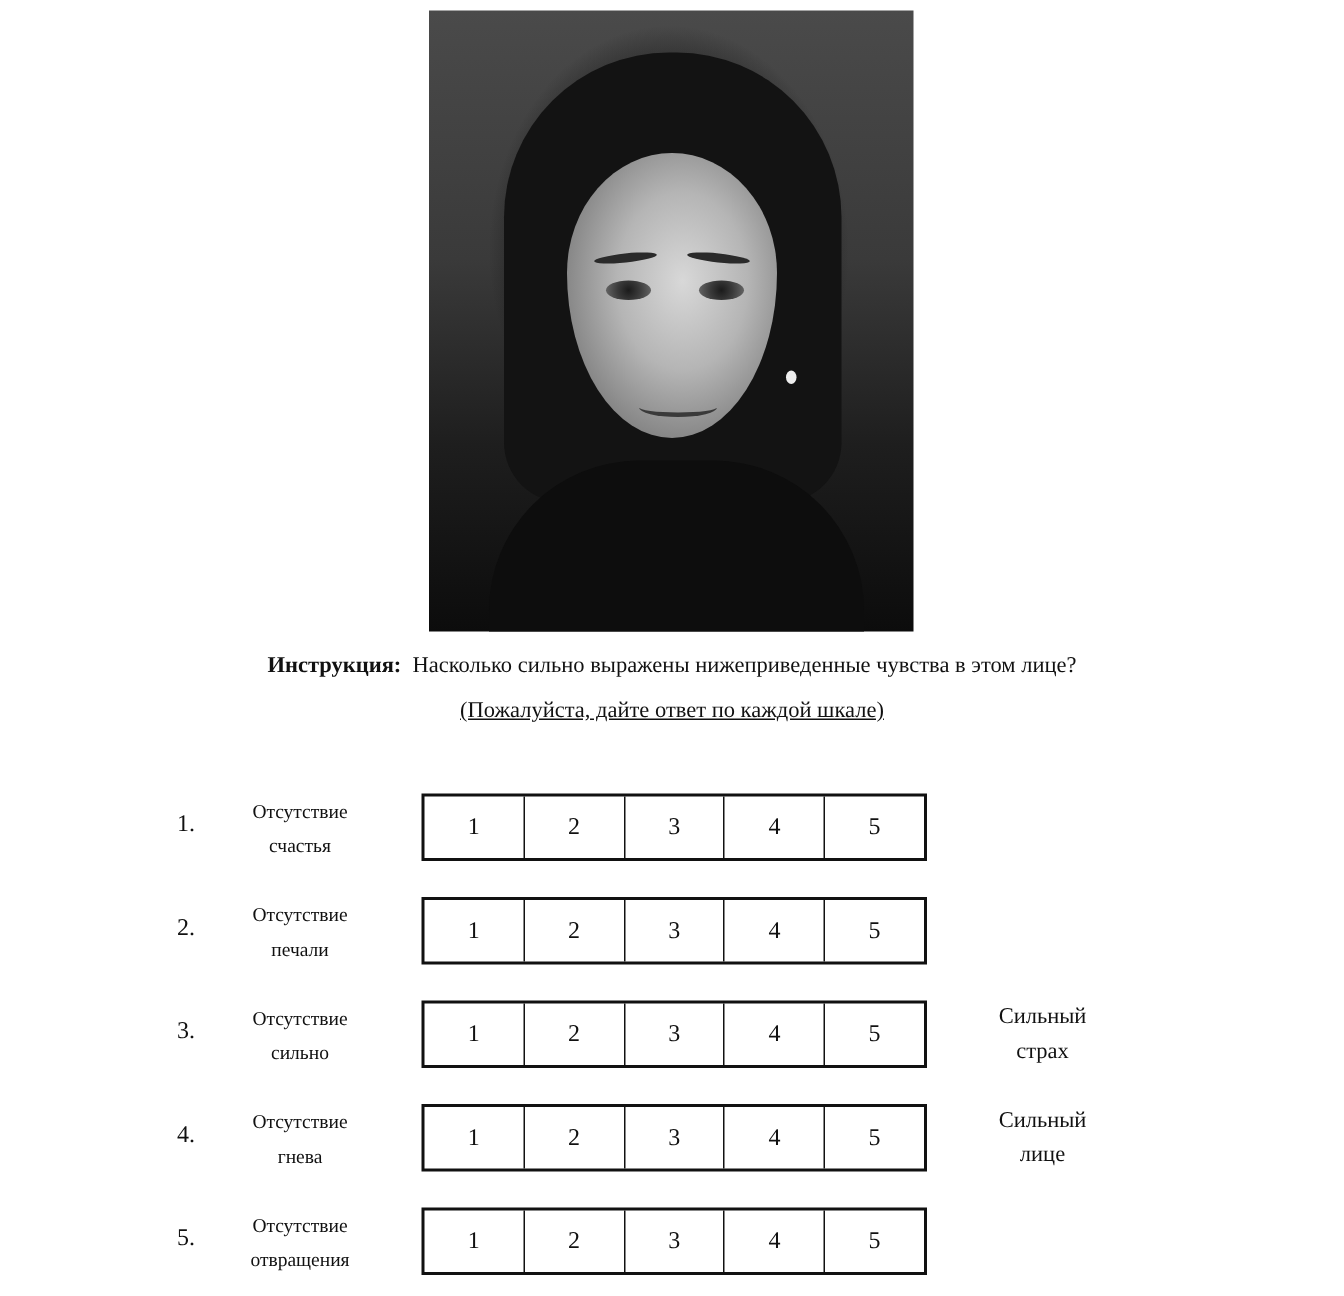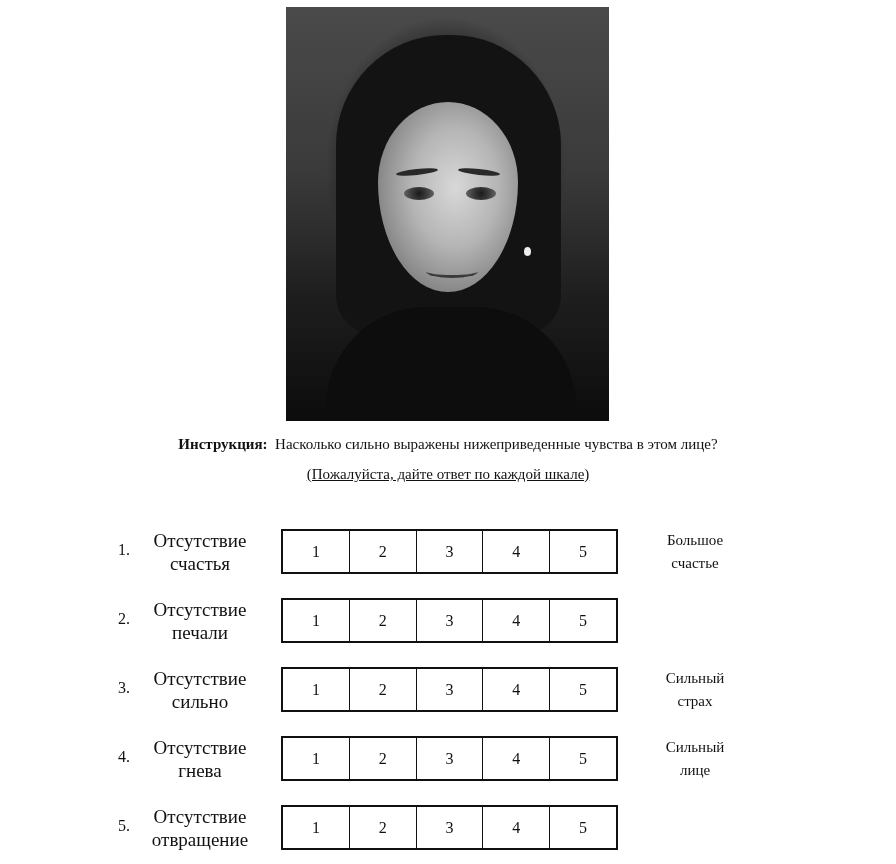--- a/index.html
+++ b/index.html
@@ -28,21 +28,21 @@
   .photo .neck { position:absolute; left:40px; top:300px; width:250px; height:140px; border-radius:100px 100px 0 0;
                  background:#0d0d0d; }
 
   .instr { position:absolute; left:0; width:896px; text-align:center; font-size:15px; }
   .instr1 { top:436px; }
   .instr1 b { font-weight:bold; }
   .instr2 { top:466px;text-decoration:underline; }
 
   .row { position:absolute; left:0; width:896px; height:46px; }
   .num { position:absolute; left:118px; top:12px; font-size:16px; }
-  .lbl-left { position:absolute; left:150px; width:100px; text-align:center; top:0; font-size:19px; line-height:23px; }
+  .lbl-left { position:absolute; left:150px; width:100px; text-align:center; top:0; font-size:13px; line-height:23px; }
   .lbl-right { position:absolute; left:640px; width:110px; text-align:center; top:0; font-size:15px; line-height:23px; }
   .scale { position:absolute; left:281px; top:0; width:337px; height:45px; border:2px solid #111;
            box-sizing:border-box; display:flex; }
   .cell { flex:1; border-right:1.5px solid #111; display:flex; align-items:center; justify-content:center;
           font-size:16px; cursor:pointer; }
   .cell:last-child { border-right:none; }
 </style>
 </head>
 <body>
 
@@ -69,24 +69,20 @@
   <div class="lbl-left">
     <div>Отсутствие</div>
     <div>счастья</div>
   </div>
   <div class="scale">
     <div class="cell">1</div>
     <div class="cell">2</div>
     <div class="cell">3</div>
     <div class="cell">4</div>
     <div class="cell">5</div>
-  </div>
-  <div class="lbl-right">
-    <div>Большое</div>
-    <div>счастье</div>
   </div>
 </div>
 
 <div class="row" style="top:598px;">
   <span class="num">2.</span>
   <div class="lbl-left">
     <div>Отсутствие</div>
     <div>печали</div>
   </div>
   <div class="scale">
@@ -133,21 +129,21 @@
   <div class="lbl-right">
     <div>Сильный</div>
     <div>лице</div>
   </div>
 </div>
 
 <div class="row" style="top:805px;">
   <span class="num">5.</span>
   <div class="lbl-left">
     <div>Отсутствие</div>
-    <div>отвращение</div>
+    <div>отвращения</div>
   </div>
   <div class="scale">
     <div class="cell">1</div>
     <div class="cell">2</div>
     <div class="cell">3</div>
     <div class="cell">4</div>
     <div class="cell">5</div>
   </div>
 </div>
 

